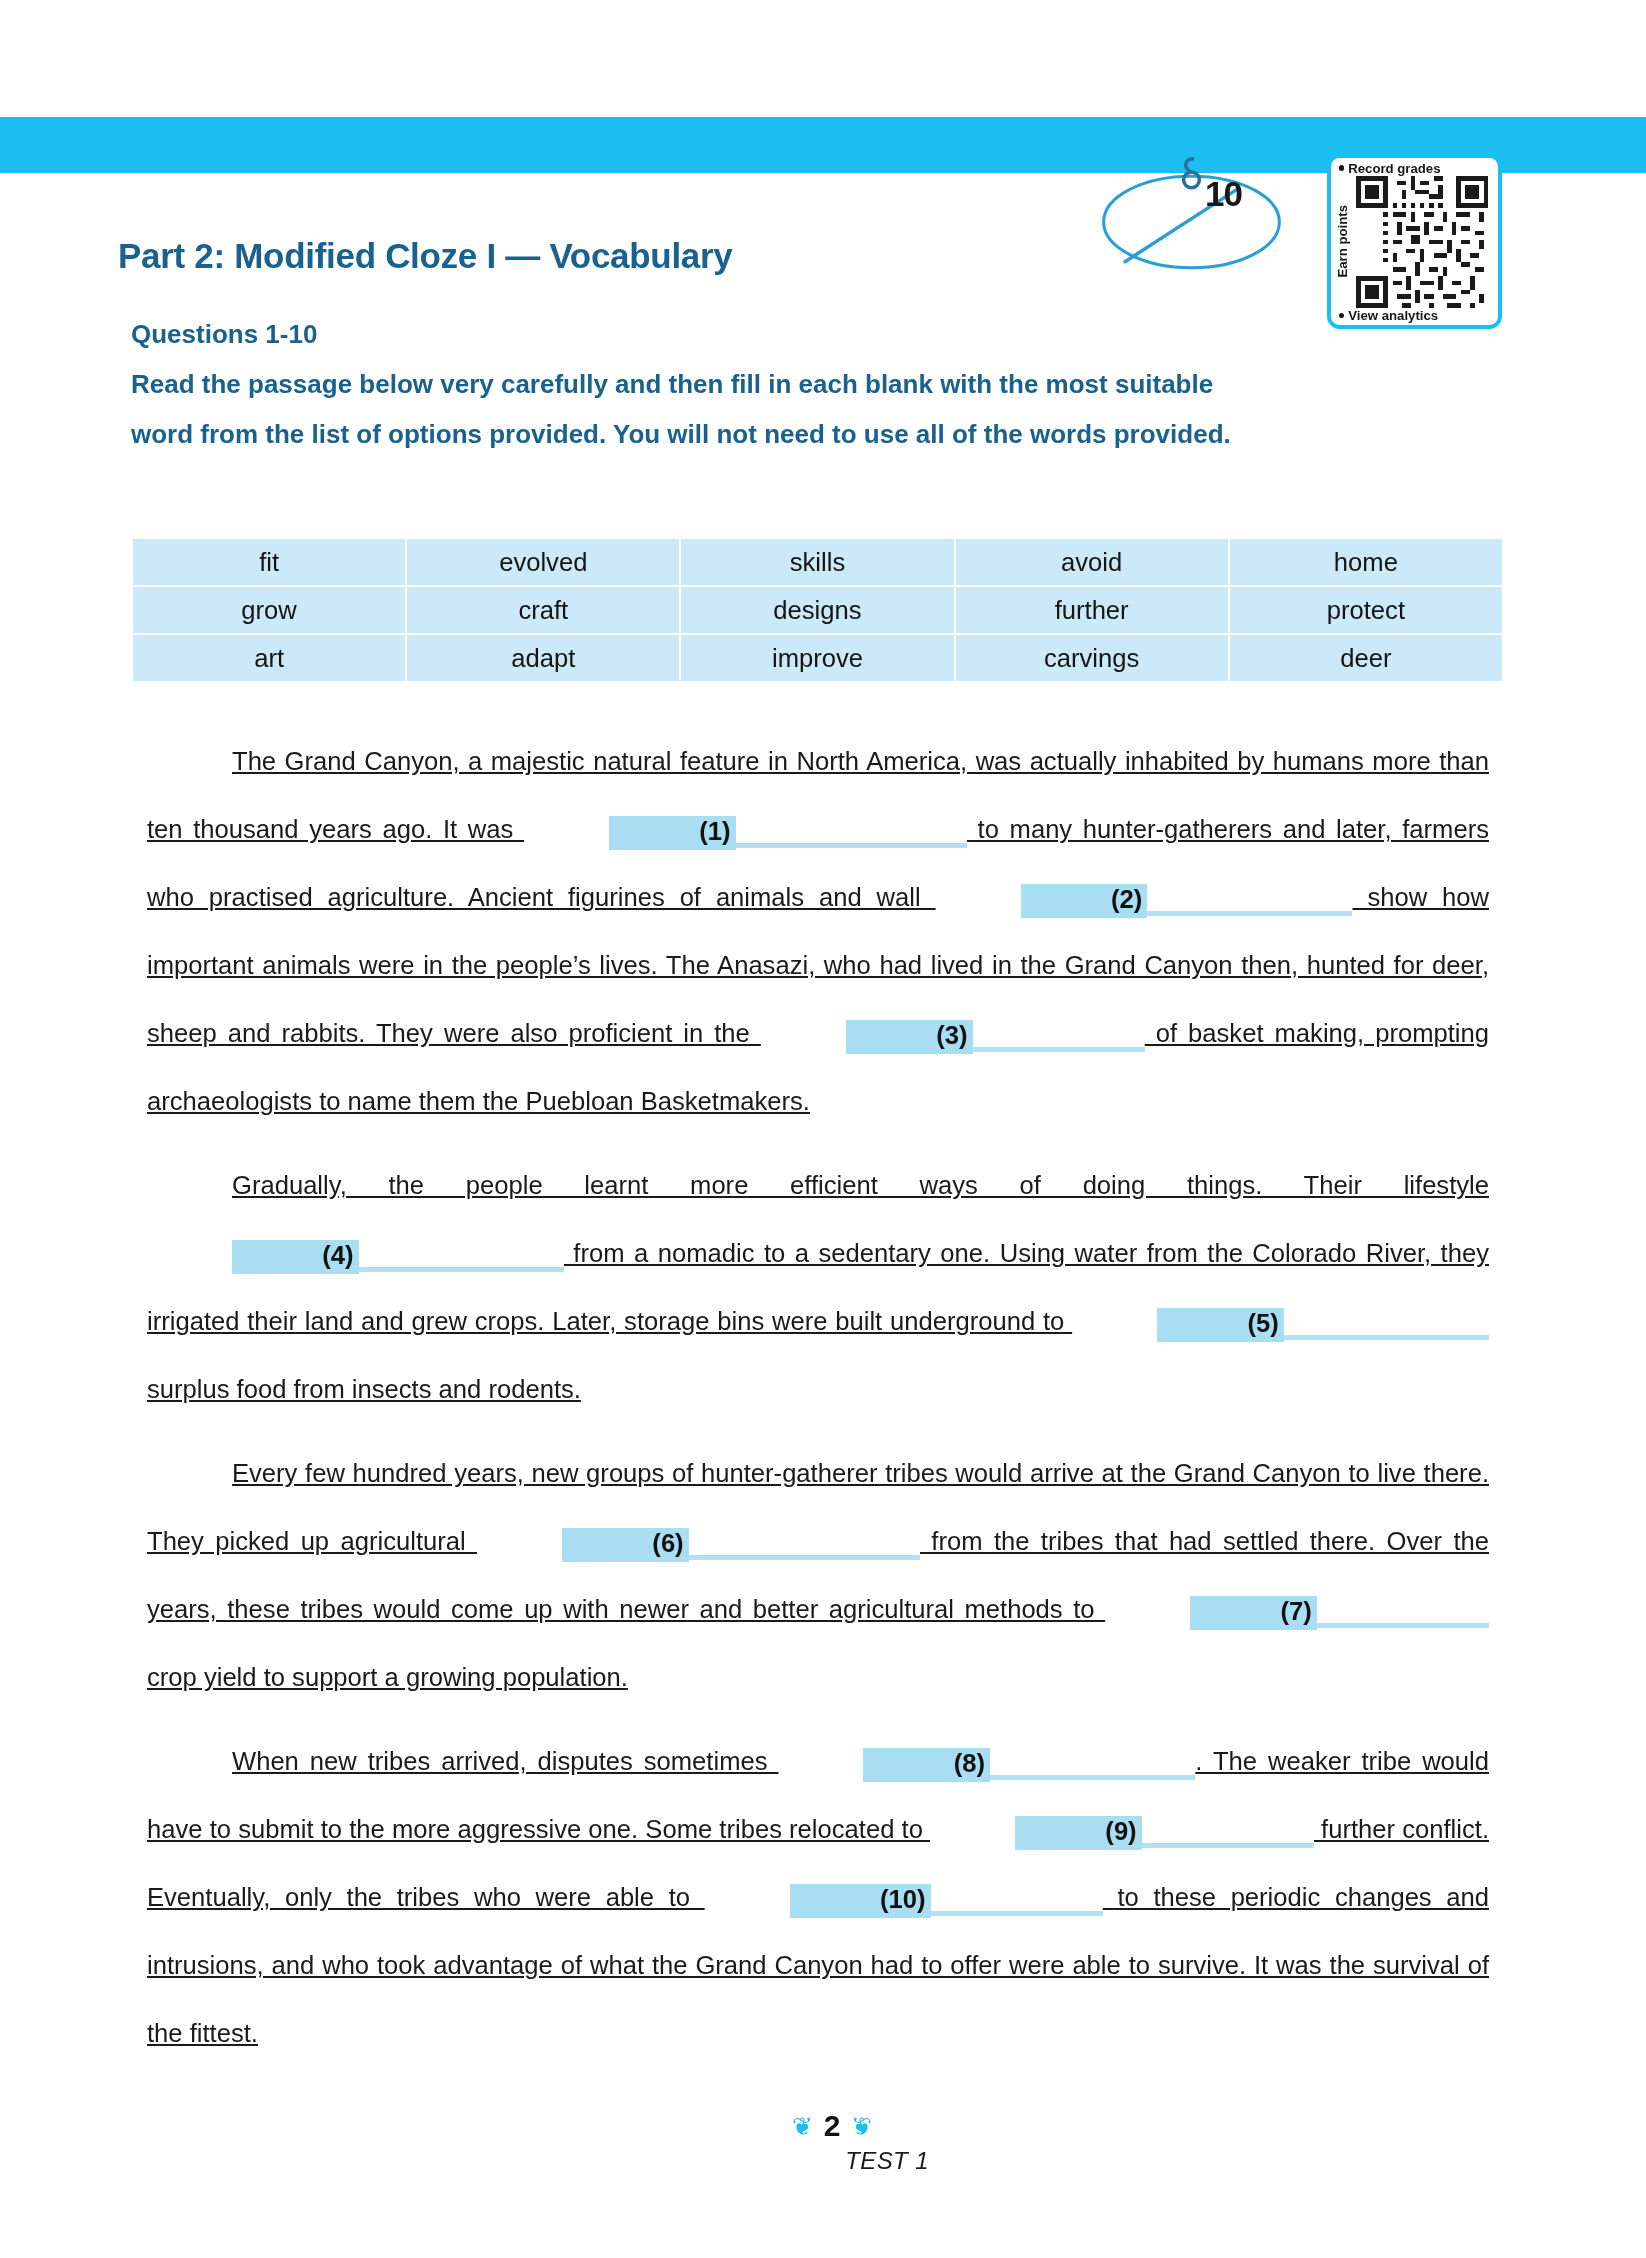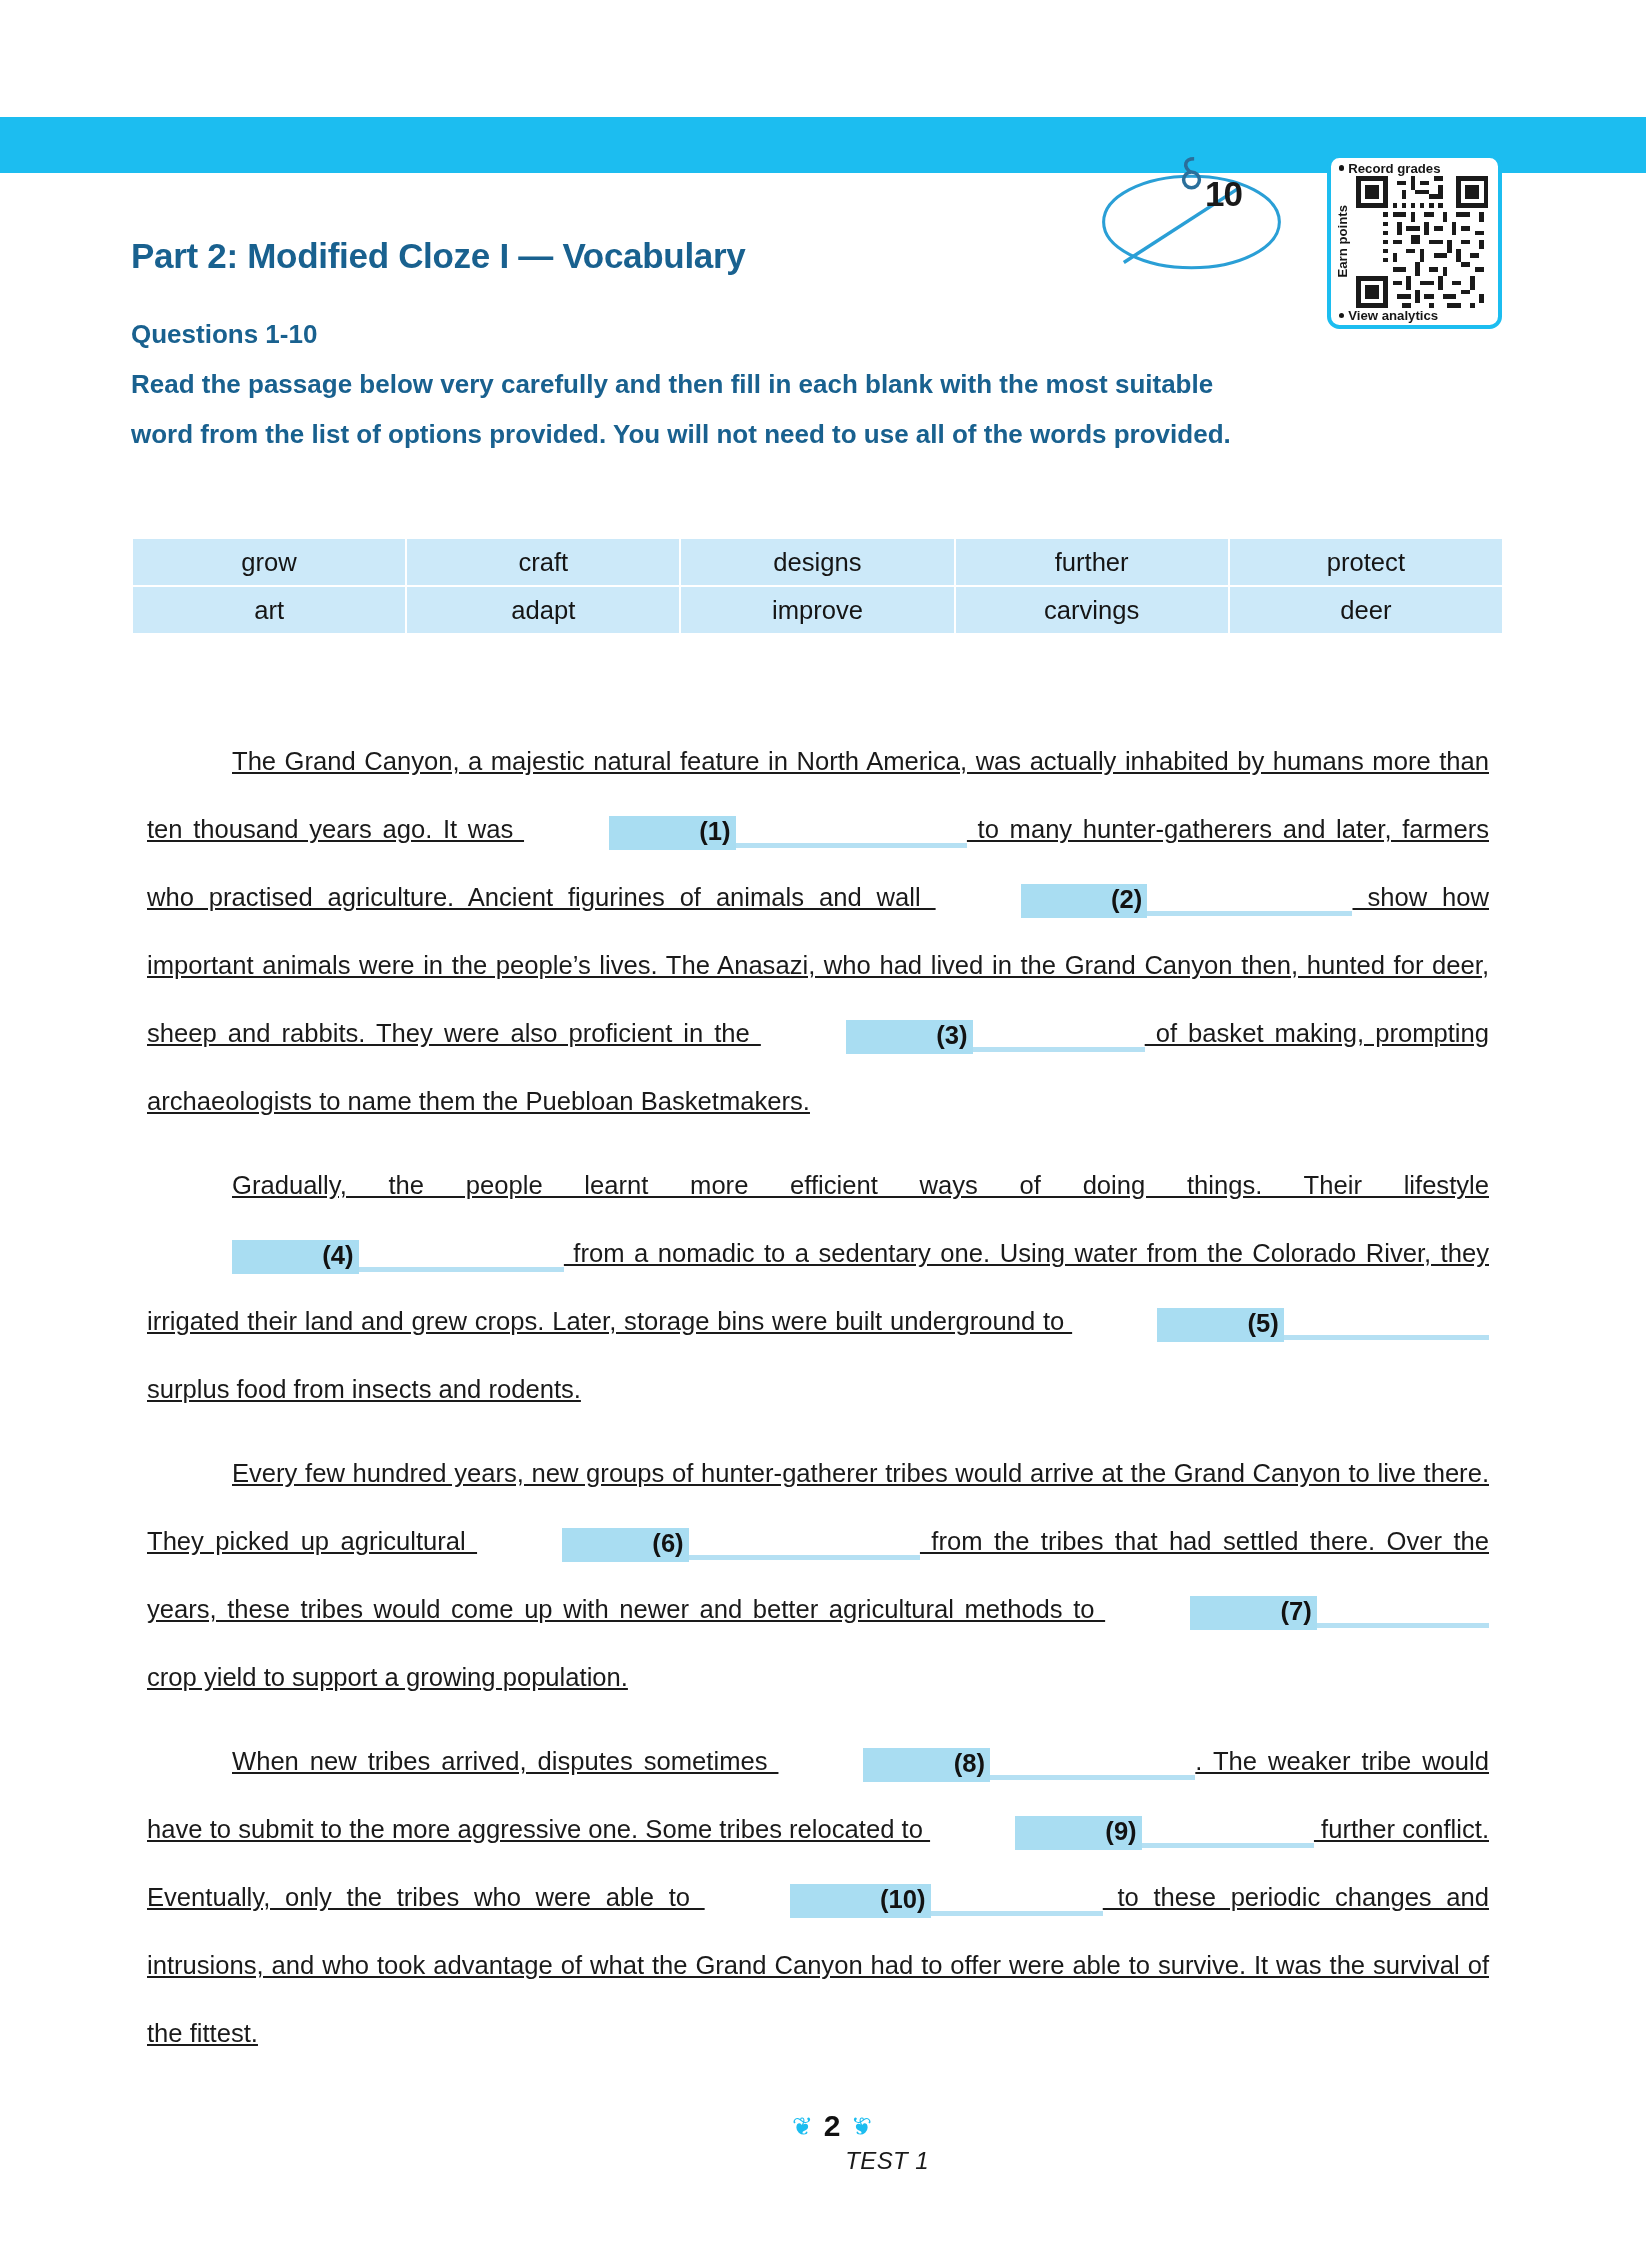--- a/index.html
+++ b/index.html
@@ -94,21 +94,21 @@
     letter-spacing: 0px;
     font-family: "Liberation Sans", sans-serif;
     margin-right: 0.9px;
   }
   .qr-img { flex: 1 1 auto; height: 132px; }
   .qr-img svg { display: block; width: 100%; height: 100%; }
 
   
   .part-heading {
     position: absolute;
-    left: 131px;
+    left: 118px;
     top: 236px;
     font-size: 35px;
     font-weight: bold;
     color: #19618f;
     letter-spacing: -0.3px;
     white-space: nowrap;
   }
 
   .instructions {
     position: absolute;
@@ -352,20 +352,27 @@
 
   <div class="instructions">
     <span class="qline">Questions 1-10</span>
     <span class="qline">Read the passage below very carefully and then fill in each blank with the most suitable</span>
     <span class="qline">word from the list of options provided. You will not need to use all of the words provided.</span>
   </div>
 
   <table class="wordbank">
     <tbody>
       <tr>
+        <td>fit</td>
+        <td>evolved</td>
+        <td>skills</td>
+        <td>avoid</td>
+        <td>home</td>
+      </tr>
+      <tr>
         <td>grow</td>
         <td>craft</td>
         <td>designs</td>
         <td>further</td>
         <td>protect</td>
       </tr>
       <tr>
         <td>art</td>
         <td>adapt</td>
         <td>improve</td>

